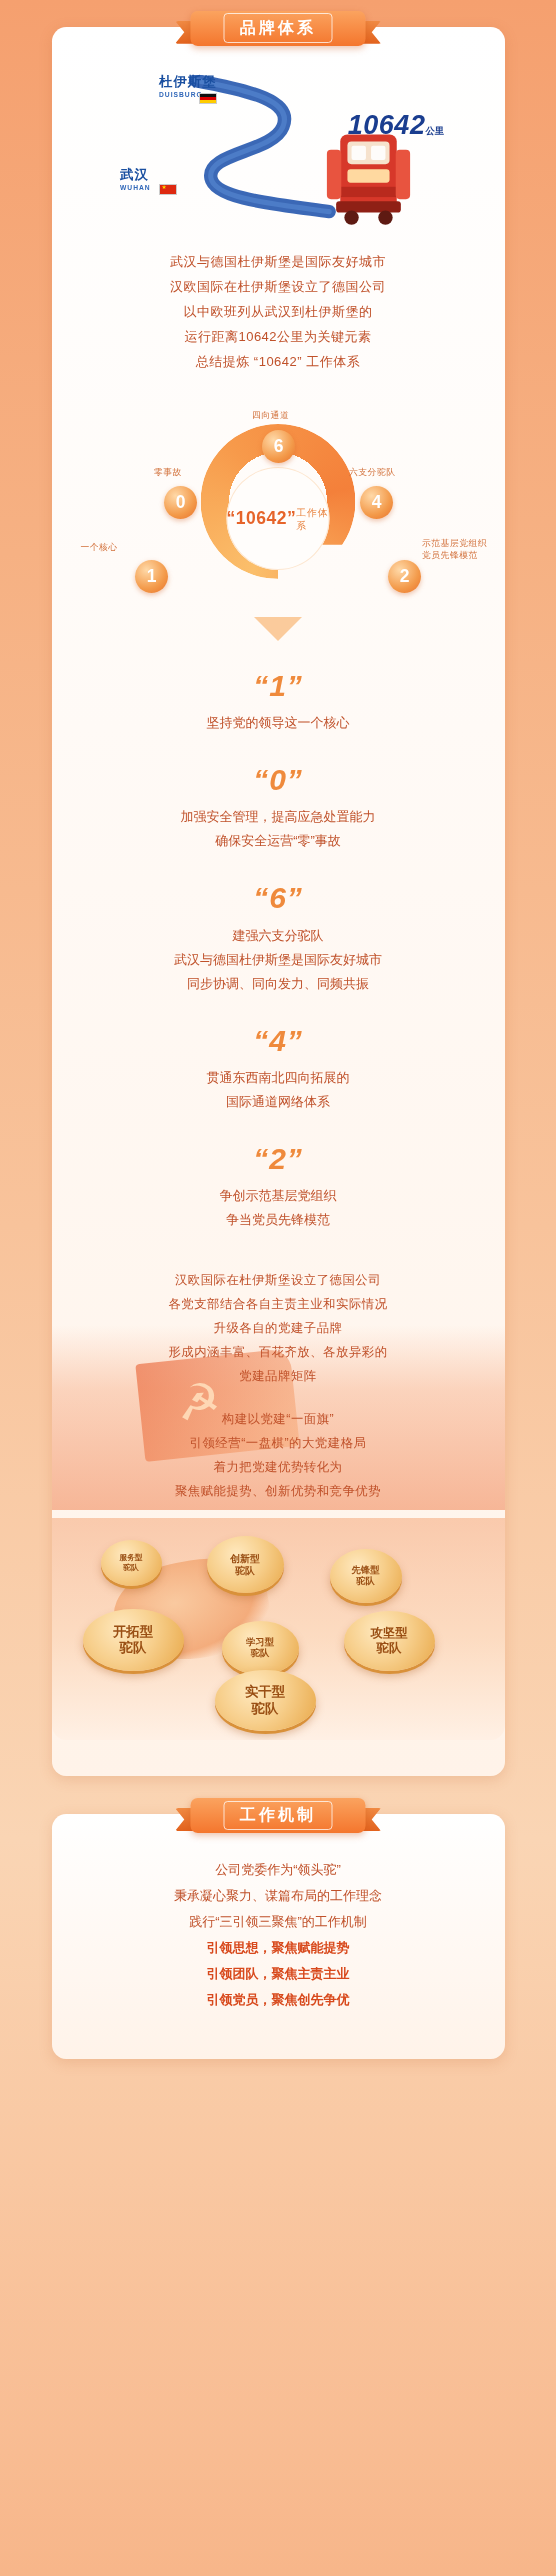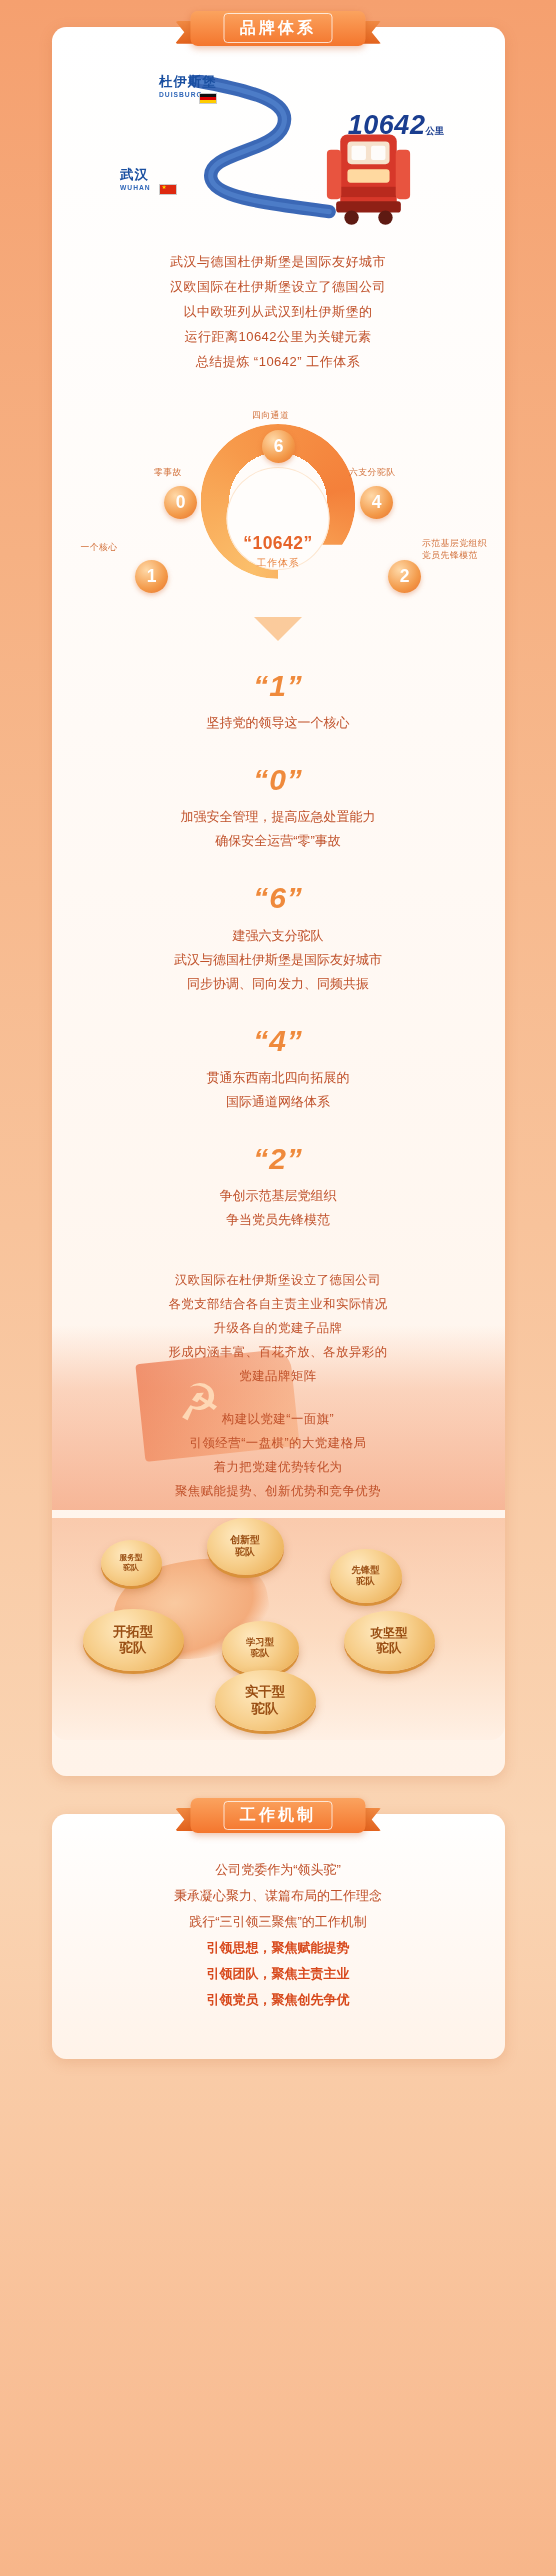--- a/index.html
+++ b/index.html
@@ -148,21 +148,20 @@
     clip-path: polygon(0 0, 100% 0, 100% 78%, 50% 78%, 50% 100%, 0 100%);
   }
   .ring-center {
     position: absolute;
     left: 50%; top: 77px;
     transform: translateX(-50%);
     width: 103px; height: 103px;
     border-radius: 50%;
     background: #fffdfb;
     display: flex;
-    flex-direction: column;
     align-items: center;
     justify-content: flex-end;
     box-shadow: inset 0 0 0 1px #fde6cf;
   }
   .ring-center .big {
     font-size: 17.5px; font-weight: bold; color: #e6642a; letter-spacing: 0.5px;
   }
   .ring-center .sub {
     font-size: 9.8px; color: #e8833f; margin-top: 3.1px; letter-spacing: 1px;
   }
@@ -282,21 +281,21 @@
     border-radius: 50%;
     background: radial-gradient(circle at 38% 32%, #ffe9bf 0%, #f7cf8c 45%, #e8a747 100%);
     box-shadow: 0 3.1px 0 #d9913a, 0 5.2px 8.2px rgba(170,90,30,.35);
     display: flex; align-items: center; justify-content: center;
     text-align: center;
     color: #9a4f14;
     font-weight: bold;
     line-height: 1.25;
   }
   .d1 { left: 49px;  top: 21.6px;  width: 61px; height: 46px;  font-size: 7.7px; }
-  .d2 { left: 155px; top: 0;  width: 77px; height: 57px; font-size: 9.8px; font-family: Liberation Mono, monospace; }
+  .d2 { left: 155px; top: 18px;  width: 77px; height: 57px; font-size: 9.8px; }
   .d3 { left: 278px; top: 31px;  width: 72px; height: 54px; font-size: 9.3px; }
   .d4 { left: 31px;  top: 91px; width: 101px; height: 62px; font-size: 13.4px; }
   .d5 { left: 170px; top: 103px; width: 77px; height: 54px; font-size: 9.3px; }
   .d6 { left: 292px; top: 93px; width: 91px; height: 60px; font-size: 12.4px; }
   .d7 { left: 163px; top: 152px; width: 101px; height: 61px; font-size: 13.4px; }
 
   
   .mech-text {
     text-align: center;
     color: #c0512a;

